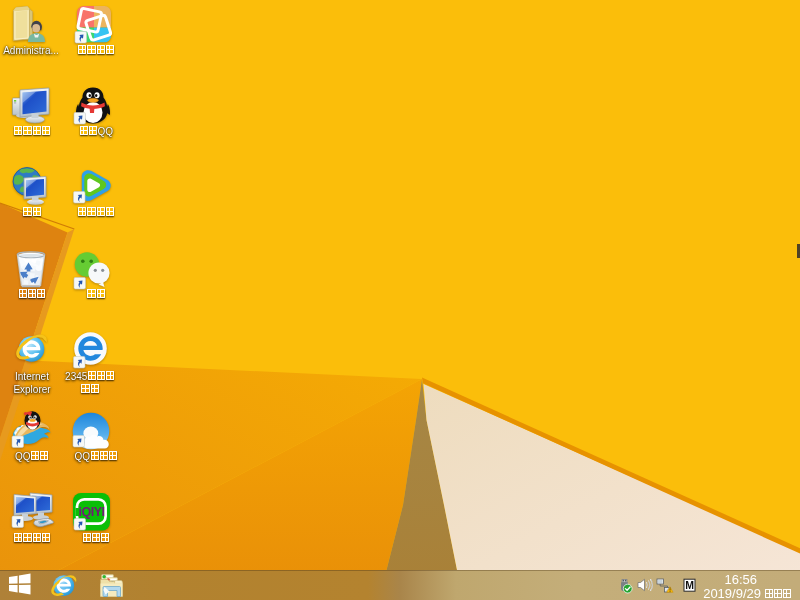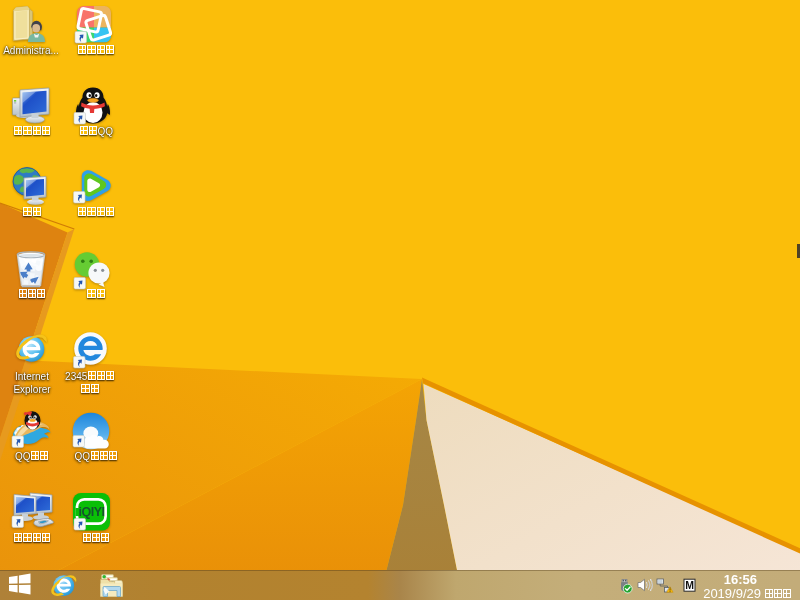--- a/index.html
+++ b/index.html
@@ -265,21 +265,21 @@
 <div class="lbl" style="left:58px;top:126px;"><span class="c"></span><span class="c"></span>QQ</div>
 <div class="lbl" style="left:-6px;top:207px;"><span class="c"></span><span class="c"></span></div>
 <div class="lbl" style="left:58px;top:207px;"><span class="c"></span><span class="c"></span><span class="c"></span><span class="c"></span></div>
 <div class="lbl" style="left:-6px;top:289px;"><span class="c"></span><span class="c"></span><span class="c"></span></div>
 <div class="lbl" style="left:58px;top:289px;"><span class="c"></span><span class="c"></span></div>
 <div class="lbl" style="left:-6px;top:371px;">Internet<br>Explorer</div>
 <div class="lbl" style="left:52px;top:371px;">2345<span class="c"></span><span class="c"></span><span class="c"></span><br><span class="c"></span><span class="c"></span></div>
 <div class="lbl" style="left:-6px;top:451px;">QQ<span class="c"></span><span class="c"></span></div>
 <div class="lbl" style="left:58px;top:451px;">QQ<span class="c"></span><span class="c"></span><span class="c"></span></div>
 <div class="lbl" style="left:-6px;top:533px;"><span class="c"></span><span class="c"></span><span class="c"></span><span class="c"></span></div>
-<div style="position:absolute;left:73px;top:504.5px;width:37px;text-align:center;color:#14532d;font-weight:bold;font-size:12.5px;letter-spacing:-0.5px;font-family:'Liberation Sans',sans-serif;">iQIYI</div>
+<div style="position:absolute;left:73px;top:504.5px;width:37px;text-align:center;color:#701a75;font-weight:bold;font-size:12.5px;letter-spacing:-0.5px;font-family:'Liberation Sans',sans-serif;">iQIYI</div>
 <div class="lbl" style="left:58px;top:533px;"><span class="c"></span><span class="c"></span><span class="c"></span></div>
 <div id="taskbar"></div>
 <svg id="tb" width="800" height="30" viewBox="0 0 800 30" style="position:absolute;left:0;top:570px;">
 
 <g fill="#fff">
 <polygon points="9,7 17.6,5.7 17.6,13.5 9,13.8"></polygon>
 <polygon points="18.9,5.5 30.5,3.6 30.5,13.3 18.9,13.6"></polygon>
 <polygon points="9,15.1 17.6,14.9 17.6,22.4 9,21"></polygon>
 <polygon points="18.9,15 30.5,14.7 30.5,24.4 18.9,22.6"></polygon>
 </g>
@@ -343,14 +343,14 @@
 <path d="M10.2,13.8 L13.4,8.2 L16.6,13.8 Z" fill="#F6B80E" stroke="#C88A00" stroke-width=".5"></path>
 <rect x="13.1" y="9.8" width="0.9" height="2.2" fill="#5A4A00"></rect>
       <rect x="13.1" y="12.4" width="0.9" height="0.9" fill="#5A4A00"></rect>
 </g>
 
 <g transform="translate(683.5,8.7)">
 <rect x="0.5" y="0.5" width="11" height="12" fill="#fff" stroke="#2A2A2A" stroke-width="1"></rect>
 <text x="6" y="10.3" text-anchor="middle" font-family="Liberation Sans,sans-serif" font-size="10.5" font-weight="bold" fill="#111">M</text>
 </g>
 </svg>
-<div class="tray" style="right:43px;top:571.5px;font-size:13px;font-weight:bold;">16:56</div>
+<div class="tray" style="right:43px;top:571.5px;font-size:13px;">16:56</div>
 <div class="tray" style="right:9px;top:585.5px;font-size:13px;">2019/9/29 <span class="cs"></span><span class="cs"></span><span class="cs"></span></div>
 
 </body></html>

